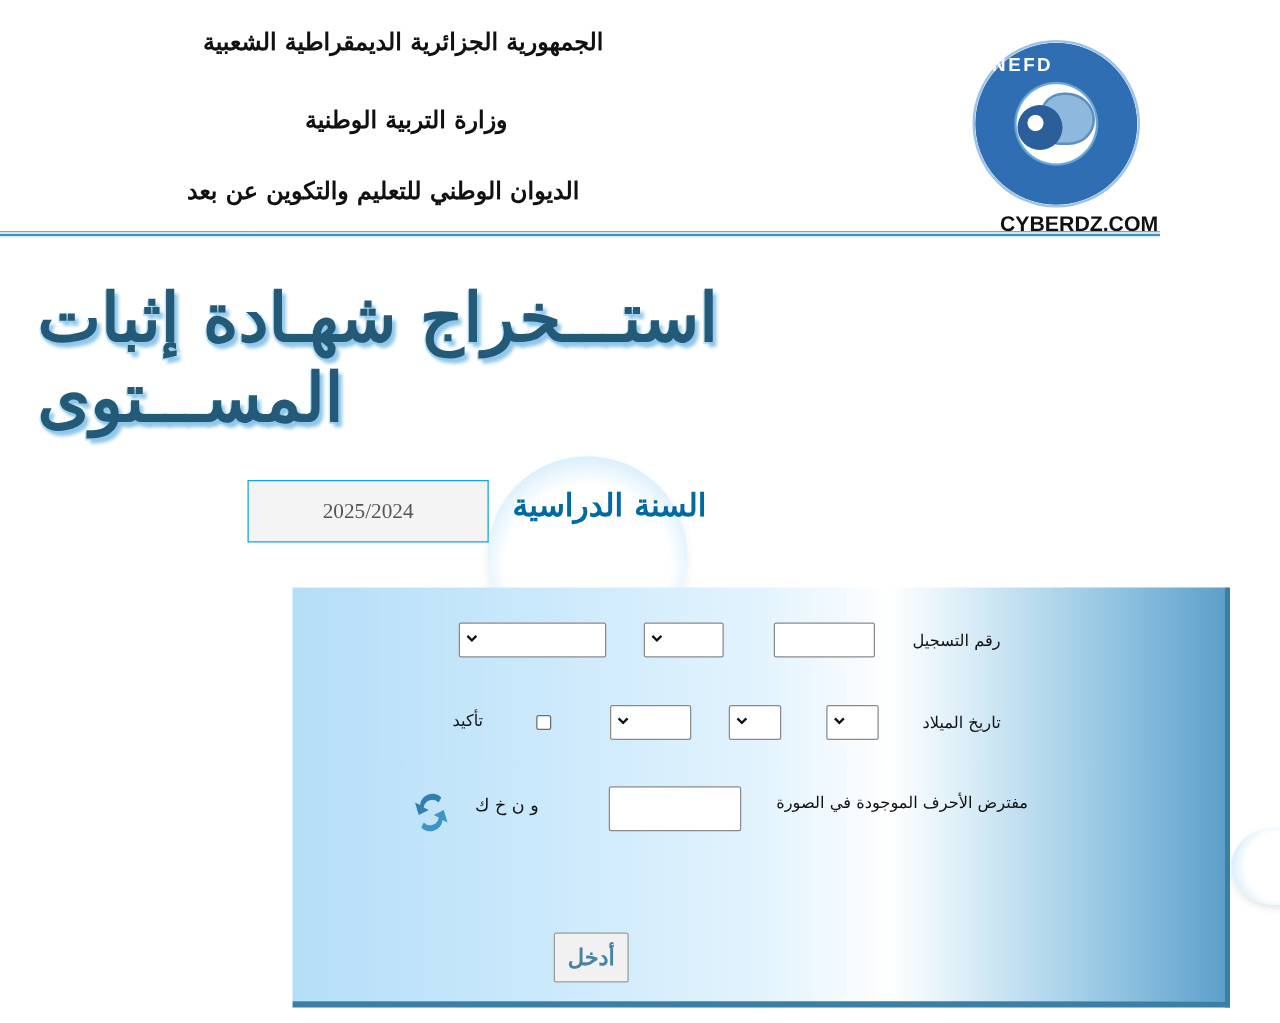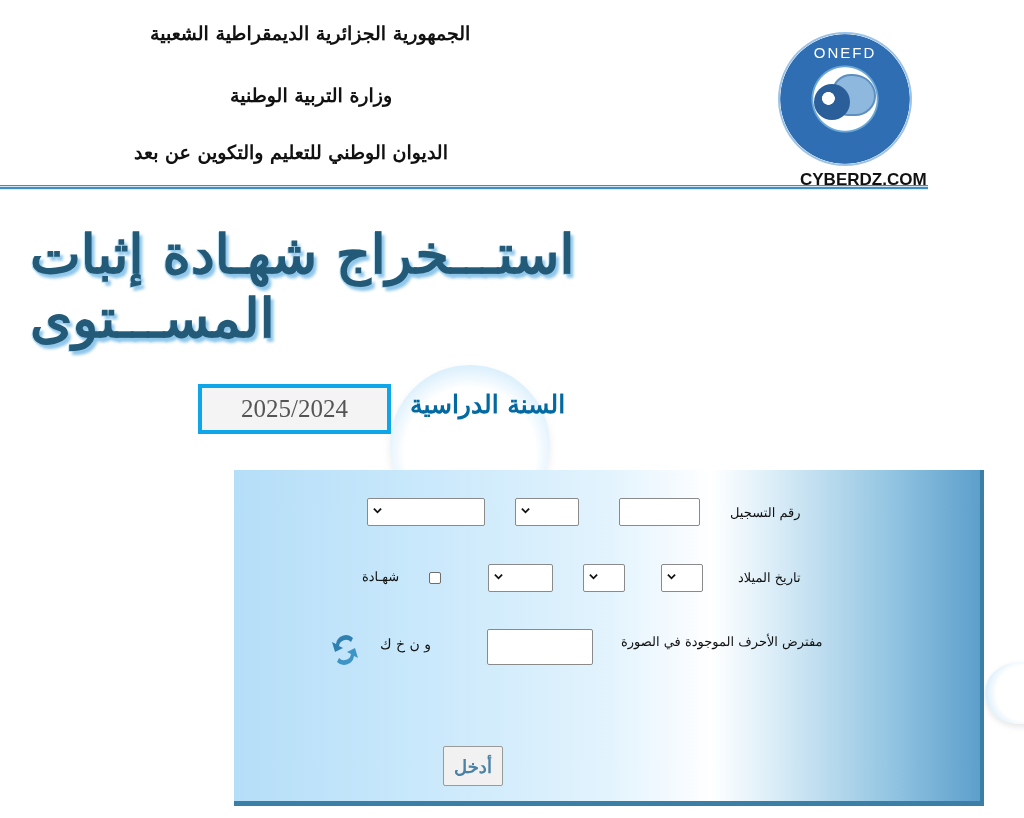--- a/index.html
+++ b/index.html
@@ -1,49 +1,49 @@
 <!DOCTYPE html>
 <html><head>
   <meta charset="utf-8">
   <style>
     * { box-sizing: border-box; margin: 0; padding: 0; }
     html, body { width: 1024px; height: 818px; background: #ffffff; overflow: hidden; }
     body { position: relative; font-family: "DejaVu Serif", serif; color: #111; }
 
-    .header-line { position: absolute; font-weight: bold; font-size: 19px; color: #111; direction: rtl; text-align: left; font-family: "DejaVu Serif", serif; }
+    .header-line { position: absolute; font-weight: bold; font-size: 19px; color: #111; direction: rtl; text-align: center; font-family: "DejaVu Serif", serif; }
     #hdr1 { left: 150px; top: 22px; width: 345px; }
     #hdr2 { left: 230px; top: 84px; width: 190px; }
     #hdr3 { left: 134px; top: 141px; width: 345px; }
 
     .logo { position: absolute; left: 780px; top: 34px; width: 130px; height: 130px; border-radius: 50%;
             background: radial-gradient(circle at 50% 50%, #ffffff 0 34%, #6aa6d6 35% 36%, #2f6eb3 37% 70%, #ffffff 71% 74%, #2f6eb3 75% 100%);
             box-shadow: 0 0 0 2px #9cc3e6; }
     .logo .globe { position: absolute; left: 34px; top: 50px; width: 36px; height: 36px; border-radius: 50%;
                    background: radial-gradient(circle at 40% 40%, #ffffff 0 20%, #2a5f9a 22% 100%); }
     .logo .head { position: absolute; left: 52px; top: 40px; width: 44px; height: 42px; border-radius: 45% 55% 50% 40%;
                   background: #8fb8de; border: 2px solid #5d8fc0; }
-    .logo .brand { position: absolute; left: 0; top: 10px; width: 130px; text-align: center; color: #fff; font-weight: normal;
+    .logo .brand { position: absolute; left: 0; top: 10px; width: 130px; color: #fff; font-weight: bold;
                    font-family: "Liberation Sans", sans-serif; font-size: 15px; letter-spacing: 2px; }
     .logo-caption { position: absolute; left: 800px; top: 170px; font-family: "Liberation Sans", sans-serif; font-weight: bold;
                     font-size: 17px; color: #111; letter-spacing: 0; }
 
     .divider { position: absolute; left: 0; top: 185px; width: 928px; height: 5px;
                background: linear-gradient(#3f8fc0 0 1px, #cfe6f2 1px 2px, #3f8fc0 2px 4px, #d8ecf6 4px 5px); }
 
     .page-title { position: absolute; left: 30px; top: 222px; width: 670px; direction: rtl; text-align: left;
                   font-size: 54px; font-weight: bold; color: #235a78; font-family: "DejaVu Serif", serif;
                   text-shadow: 3px 4px 3px #8ec6ea, -1px 1px 0 #bfe2f7; letter-spacing: 1px; }
 
     .bubble-top { position: absolute; left: 390px; top: 365px; width: 160px; height: 160px; border-radius: 50%;
                   background: radial-gradient(circle at 50% 55%, #ffffff 0 55%, #d8eefc 75%, #a8d5f3 92%, #ffffff 100%);
                   box-shadow: 0 4px 8px rgba(0,0,0,0.08); }
     .year-label { position: absolute; left: 410px; top: 390px; width: 175px; direction: rtl; text-align: left;
                   font-size: 25px; font-weight: bold; color: #0369a1; }
-    .year-box { position: absolute; left: 198px; top: 384px; width: 193px; height: 50px; border: 4px solid #0ea5e9;
-                background: #f4f4f4; font-family: "Liberation Serif", serif; font-size: 25px; color: #555;
+    .year-box { position: absolute; left: 198px; top: 384px; width: 193px; height: 50px; border: 1px solid #0ea5e9;
+                background: #f4f4f4; font-family: "Liberation Serif", serif; font-size: 17px; color: #555;
                 display: flex; align-items: center; justify-content: center; }
 
     .bubble-right { position: absolute; left: 985px; top: 662px; width: 70px; height: 62px; border-radius: 50%;
                     background: radial-gradient(circle at 55% 50%, #ffffff 0 55%, #d6ecfb 80%, #a9d4f1 100%);
                     box-shadow: 0 3px 6px rgba(0,0,0,0.1); }
 
     .form-panel { position: absolute; left: 234px; top: 470px; width: 750px; height: 336px;
                   background: linear-gradient(90deg, #b5def8 0%, #c9e8fb 25%, #e2f3fd 50%, #f6fbff 60%, #ffffff 64%, #dceef8 72%, #93c5e2 88%, #5d9fcb 100%);
                   border-right: 4px solid #3c7fa6; border-bottom: 5px solid #3c7fa6; }
 
@@ -110,21 +110,21 @@
   <svg class="chev" viewBox="0 0 10 10">
       <path d="M1 3 L5 7 L9 3" stroke="#111" stroke-width="2" fill="none"></path>
     </svg>
 </div>
 <div class="select" style="left:488px; top:564px; width:65px;">
   <svg class="chev" viewBox="0 0 10 10">
       <path d="M1 3 L5 7 L9 3" stroke="#111" stroke-width="2" fill="none"></path>
     </svg>
 </div>
 <div class="checkbox" style="left:429px; top:572px;"></div>
-<div class="label" style="left:362px; top:569px;">شهـادة</div>
+<div class="label" style="left:362px; top:569px;">تأكيد</div>
 
 <div class="label" style="left:621px; top:634px;">مفترض الأحرف الموجودة في الصورة</div>
 <div class="textbox" style="left:487px; top:629px; width:106px; height:36px;" value=""></div>
 <div class="captcha-chars">و ن خ ك</div>
 <svg class="refresh-icon" viewBox="0 0 28 40">
   <path d="M22 8 A10 10 0 0 0 5 14 L1 12 L4 22 L12 18 L8 16 A7 7 0 0 1 20 12 Z" fill="#2f7fb0"></path>
   <path d="M6 32 A10 10 0 0 0 23 26 L27 28 L24 18 L16 22 L20 24 A7 7 0 0 1 8 28 Z" fill="#3d95c6"></path>
 </svg>
 
 <div class="confirm-btn">أدخل</div>

